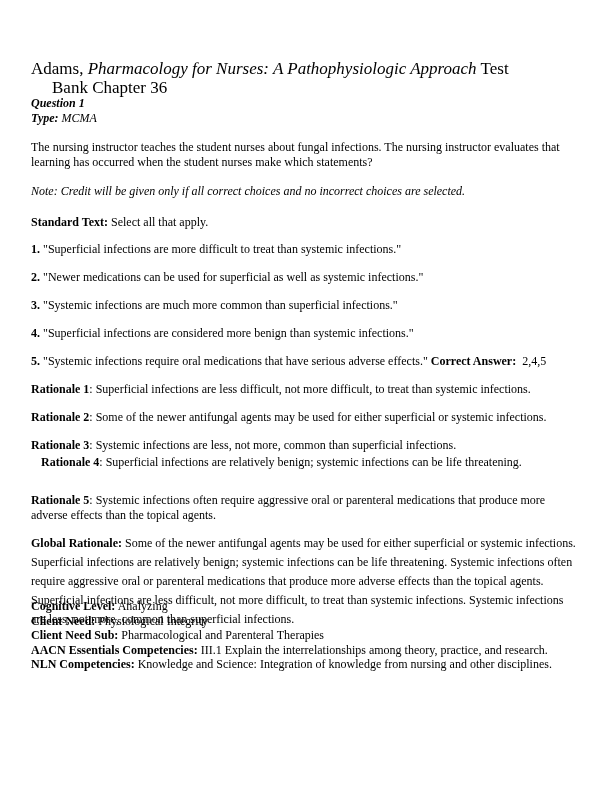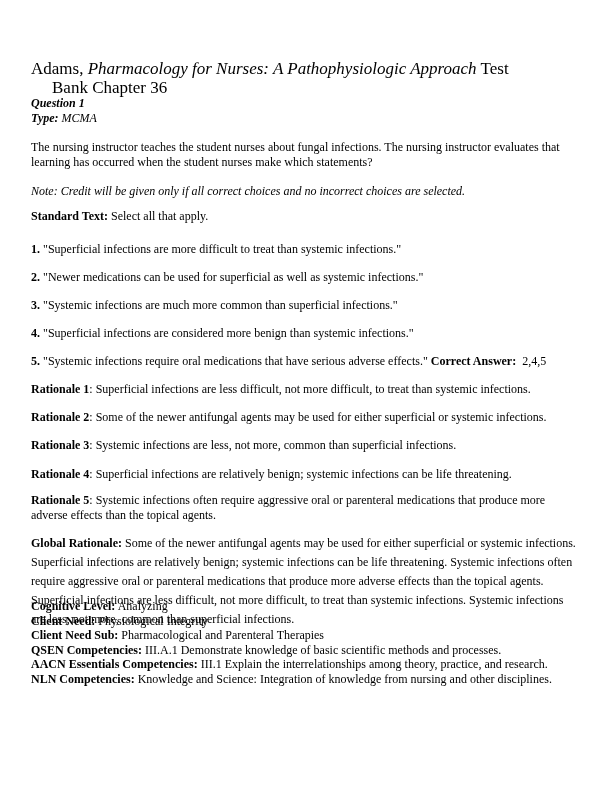--- a/index.html
+++ b/index.html
@@ -30,21 +30,21 @@
   <div class="meta abs b" style="top:37px;">Question 1</div>
   <div class="meta abs" style="top:52px;">
     <span class="b">Type:</span>
     <span>MCMA</span>
   </div>
 
   <p class="para abs" style="top:81px;">The nursing instructor teaches the student nurses about fungal infections. The nursing instructor evaluates that learning has occurred when the student nurses make which statements?</p>
 
   <p class="para abs note" style="top:125px;">Note: Credit will be given only if all correct choices and no incorrect choices are selected.</p>
 
-  <p class="para abs" style="top:150px;">
+  <p class="para abs" style="top:156px;">
     <span class="b">Standard Text:</span>
     <span>Select all that apply.</span>
   </p>
 
   <p class="para abs opt" style="top:183px;">
     <span class="b">1.</span><span>"Superficial infections are more difficult to treat than systemic infections."</span>
   </p>
   <p class="para abs opt" style="top:211px;">
     <span class="b">2.</span><span>"Newer medications can be used for superficial as well as systemic infections."</span>
   </p>
@@ -62,21 +62,21 @@
 
   <p class="para abs" style="top:323px;">
     <span class="b">Rationale 1</span><span>: Superficial infections are less difficult, not more difficult, to treat than systemic infections.</span>
   </p>
   <p class="para abs" style="top:351px;">
     <span class="b">Rationale 2</span><span>: Some of the newer antifungal agents may be used for either superficial or systemic infections.</span>
   </p>
   <p class="para abs" style="top:379px;">
     <span class="b">Rationale 3</span><span>: Systemic infections are less, not more, common than superficial infections.</span>
   </p>
-  <p class="para abs" style="top:408px;">
+  <p class="para abs" style="top:396px;margin-left:10px;">
     <span class="b">Rationale 4</span><span>: Superficial infections are relatively benign; systemic infections can be life threatening.</span>
   </p>
   <p class="para abs" style="top:434px;">
     <span class="b">Rationale 5</span><span>: Systemic infections often require aggressive oral or parenteral medications that produce more adverse effects than the topical agents.</span>
   </p>
 
   <p class="para abs" style="top:475px; line-height:19px;">
     <span class="b">Global Rationale:</span>
     <span>Some of the newer antifungal agents may be used for either superficial or systemic infections. Superficial infections are relatively benign; systemic infections can be life threatening. Systemic infections often require aggressive oral or parenteral medications that produce more adverse effects than the topical agents. Superficial infections are less difficult, not more difficult, to treat than systemic infections. Systemic infections are less, not more, common than superficial infections.</span>
   </p>
@@ -88,24 +88,20 @@
     </div>
     <div class="para">
       <span class="b">Client Need:</span>
       <span>Physiological Integrity</span>
     </div>
     <div class="para">
       <span class="b">Client Need Sub:</span>
       <span>Pharmacological and Parenteral Therapies</span>
     </div>
     <div class="para">
-      <span class="b">QSEN Competencies:</span>
-      <span>III.A.1 Demonstrate knowledge of basic scientific methods and processes.</span>
-    </div>
-    <div class="para">
       <span class="b">AACN Essentials Competencies:</span>
       <span>III.1 Explain the interrelationships among theory, practice, and research.</span>
     </div>
     <div class="para">
       <span class="b">NLN Competencies:</span>
       <span>Knowledge and Science: Integration of knowledge from nursing and other disciplines.</span>
     </div>
   </div>
 
 </div>

